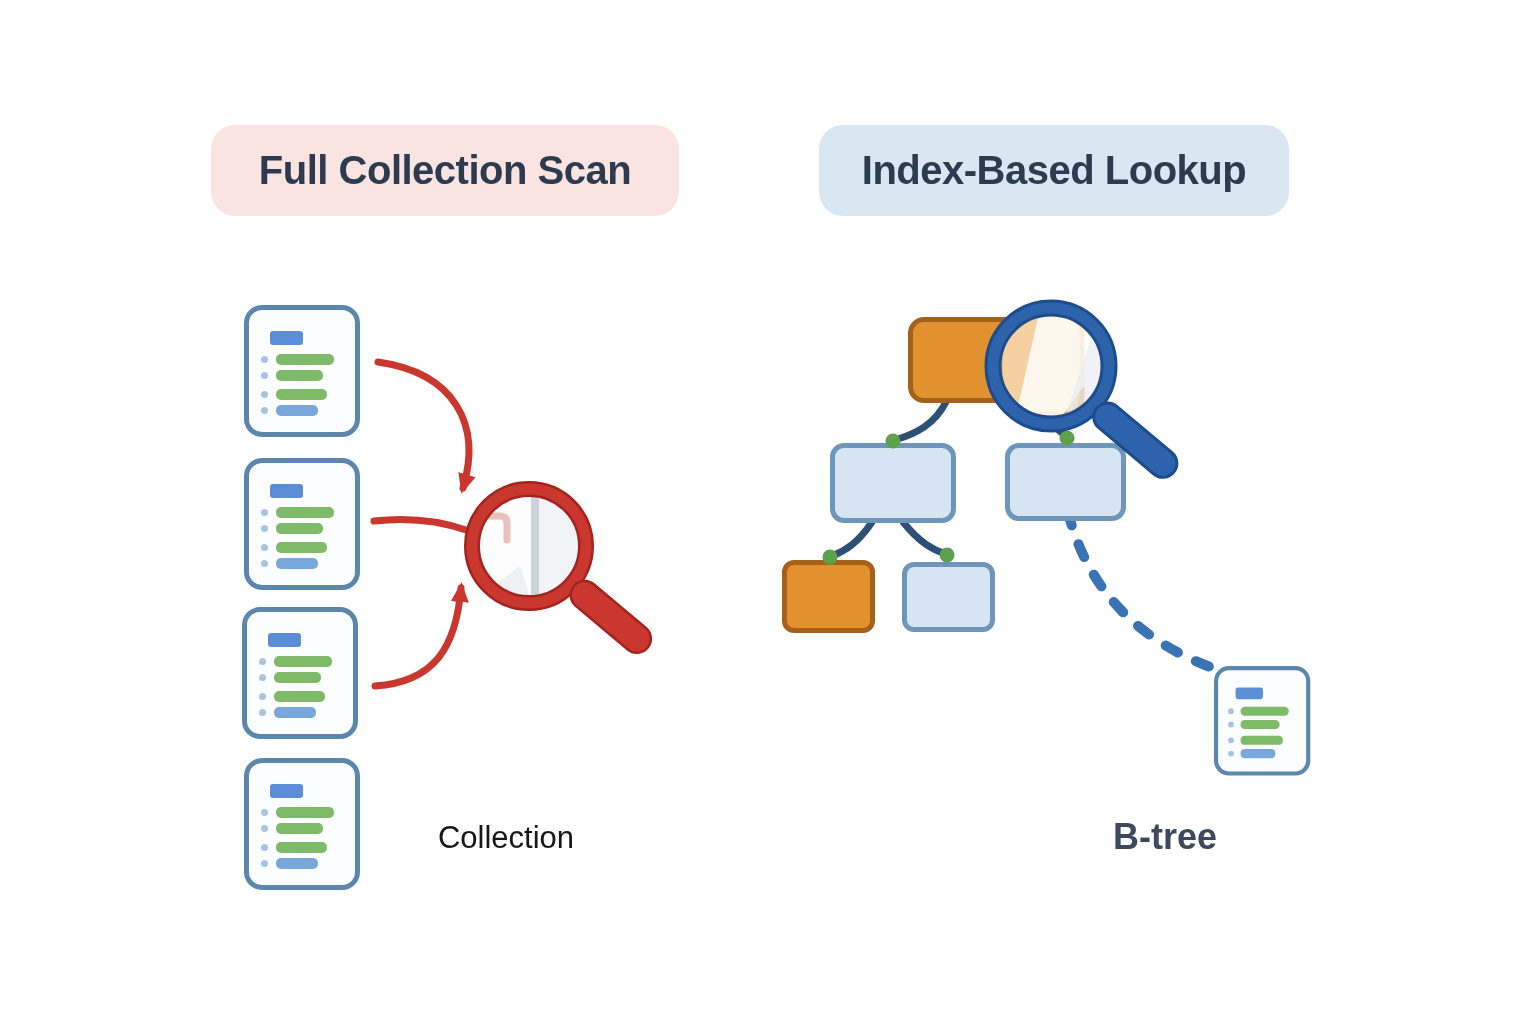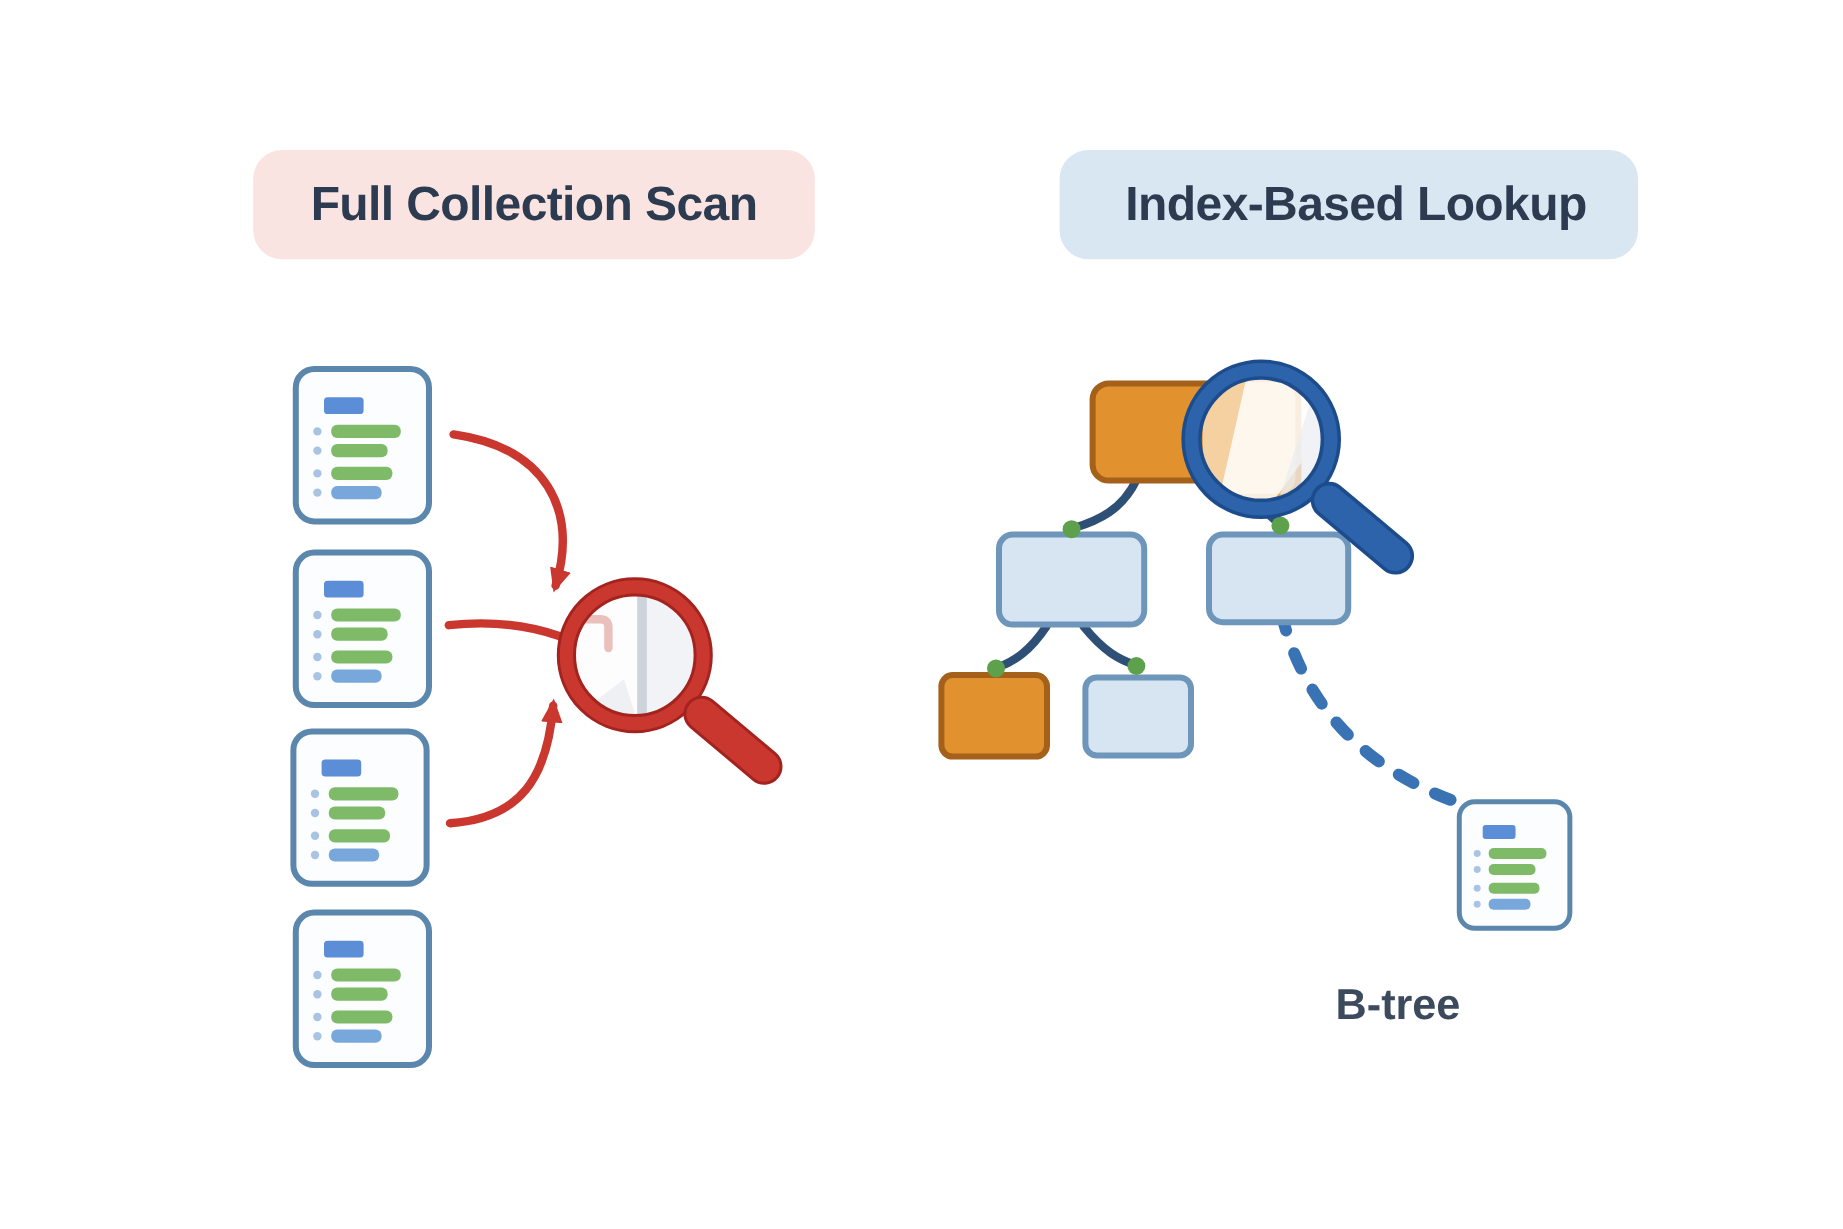--- a/index.html
+++ b/index.html
@@ -5,21 +5,21 @@
   html,body{margin:0;padding:0;background:#fff;}
   #canvas{position:relative;width:1536px;height:1024px;background:var(--page-bg);overflow:hidden;
           font-family:"Liberation Sans", sans-serif;}
   svg.layer{position:absolute;left:0;top:0;width:1536px;height:1024px;}
   #under{z-index:1;} #over{z-index:3;}
 
   
   .pill{position:absolute;top:125px;height:91px;border-radius:24px;display:flex;
         align-items:center;justify-content:center;z-index:4;}
   .pill.pink{left:211px;width:468px;background:var(--pill-pink);}
-  .pill.blue{left:883px;width:470px;background:var(--pill-blue);padding-left:12px;}
+  .pill.blue{left:819px;width:470px;background:var(--pill-blue);}
   .pill span{font-size:40px;font-weight:bold;letter-spacing:-0.5px;color:var(--pill-text);}
 
   
   .caption{position:absolute;z-index:4;text-align:center;width:260px;}
   .caption.collection{left:376px;top:820px;font-size:31px;color:var(--caption-dark);}
   .caption.btree{left:957px;top:816px;font-size:36px;font-weight:bold;color:var(--caption-navy);text-align:right;}
 
   
   .doc{position:absolute;width:116px;height:132px;background:var(--doc-fill);
        border:5px solid var(--doc-border);border-radius:18px;box-sizing:border-box;z-index:2;}
@@ -222,15 +222,16 @@
         <path d="M 1042 300 L 1112 348 L 1046 438 L 1014 424 Z" fill="#ffffff" opacity="0.82"></path>
         <path d="M 1100 310 L 1112 348 L 1108 420 L 1060 434 Z" fill="#e9edf1" opacity="0.7"></path>
         <path d="M 1004 404 L 1040 426 L 1008 436 Z" fill="#dbe1e7" opacity="0.8"></path>
       </g>
       <circle class="ring-blue-outer" cx="1051" cy="366" r="58"></circle>
       <circle class="ring-blue" cx="1051" cy="366" r="58"></circle>
       <rect class="handle-blue" x="1097" y="394" width="100" height="28" rx="14" transform="rotate(40 1097 408)"></rect>
     </g>
   </svg>
 
+  <div class="caption collection">Collection</div>
   <div class="caption btree">B-tree</div>
 
 </div>
 
 </body></html>

